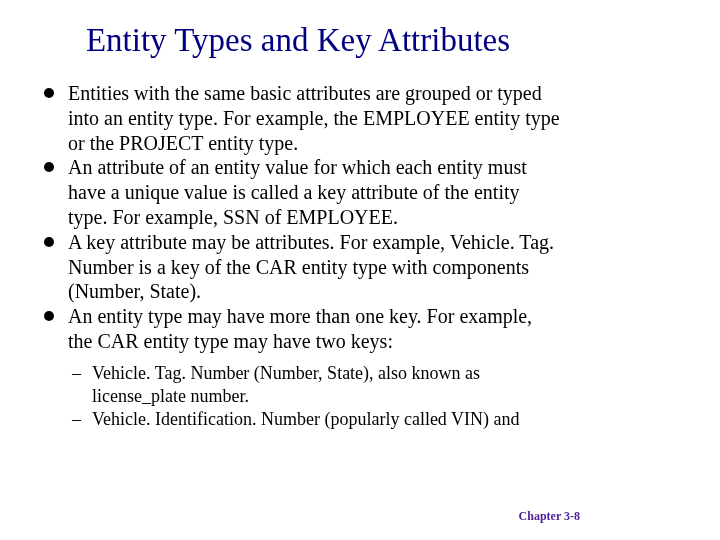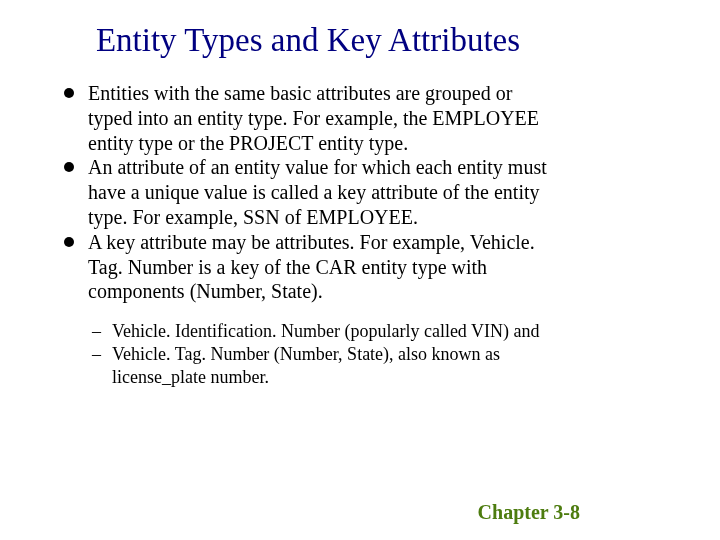--- a/index.html
+++ b/index.html
@@ -6,37 +6,37 @@
     margin: 0;
     padding: 0;
     width: 720px;
     height: 540px;
     font-family: "Times New Roman", Times, serif;
     background: #ffffff;
     color: #000000;
     box-sizing: border-box;
   }
   .slide {
-    padding: 18px 40px 18px 56px;
+    padding: 18px 40px 18px 36px;
     box-sizing: border-box;
     width: 600px;
     height: 540px;
     position: relative;
   }
   .title {
     color: #000080;
     font-size: 33px;
     text-align: center;
     margin: 4px 0 22px 0;
     font-weight: normal;
   }
   ul.bullets {
     list-style: none;
     padding: 0;
-    margin: 0 0 16px 2px;
+    margin: 0 0 8px 2px;
   }
   ul.bullets > li {
     position: relative;
     padding-left: 30px;
     font-size: 20px;
     line-height: 1.24;
     margin-bottom: 0;
   }
   ul.bullets > li::before {
     content: "";
@@ -64,36 +64,37 @@
     content: "–";
     position: absolute;
     left: 0;
     top: 0;
     font-size: 18px;
   }
   .footer {
     position: absolute;
     right: 20px;
     bottom: 16px;
-    font-size: 20px;
+    font-size: 12px;
     font-weight: bold;
-    color: #4d7c0f;
+    color: #4c1d95;
   }
 </style>
 </head>
 <body>
 
 <div class="slide">
   <h1 class="title">Entity Types and Key Attributes</h1>
 
   <ul class="bullets">
     <li>Entities with the same basic attributes are grouped or typed into an entity type. For example, the EMPLOYEE entity type or the PROJECT entity type.</li>
     <li>An attribute of an entity value for which each entity must have a unique value is called a key attribute of the entity type. For example, SSN of EMPLOYEE.</li>
     <li>A key attribute may be attributes. For example, Vehicle. Tag. Number is a key of the CAR entity type with components (Number, State).</li>
+    <li>An entity type may have more than one key. For example, the CAR entity type may have two keys:</li>
   </ul>
 
   <ul class="sub">
+    <li>Vehicle. Tag. Number (Number, State), also known as license_plate number.</li>
     <li>Vehicle. Identification. Number (popularly called VIN) and</li>
-    <li>Vehicle. Tag. Number (Number, State), also known as license_plate number.</li>
   </ul>
 
   <div class="footer">Chapter 3-8</div>
 </div>
 
 </body></html>

